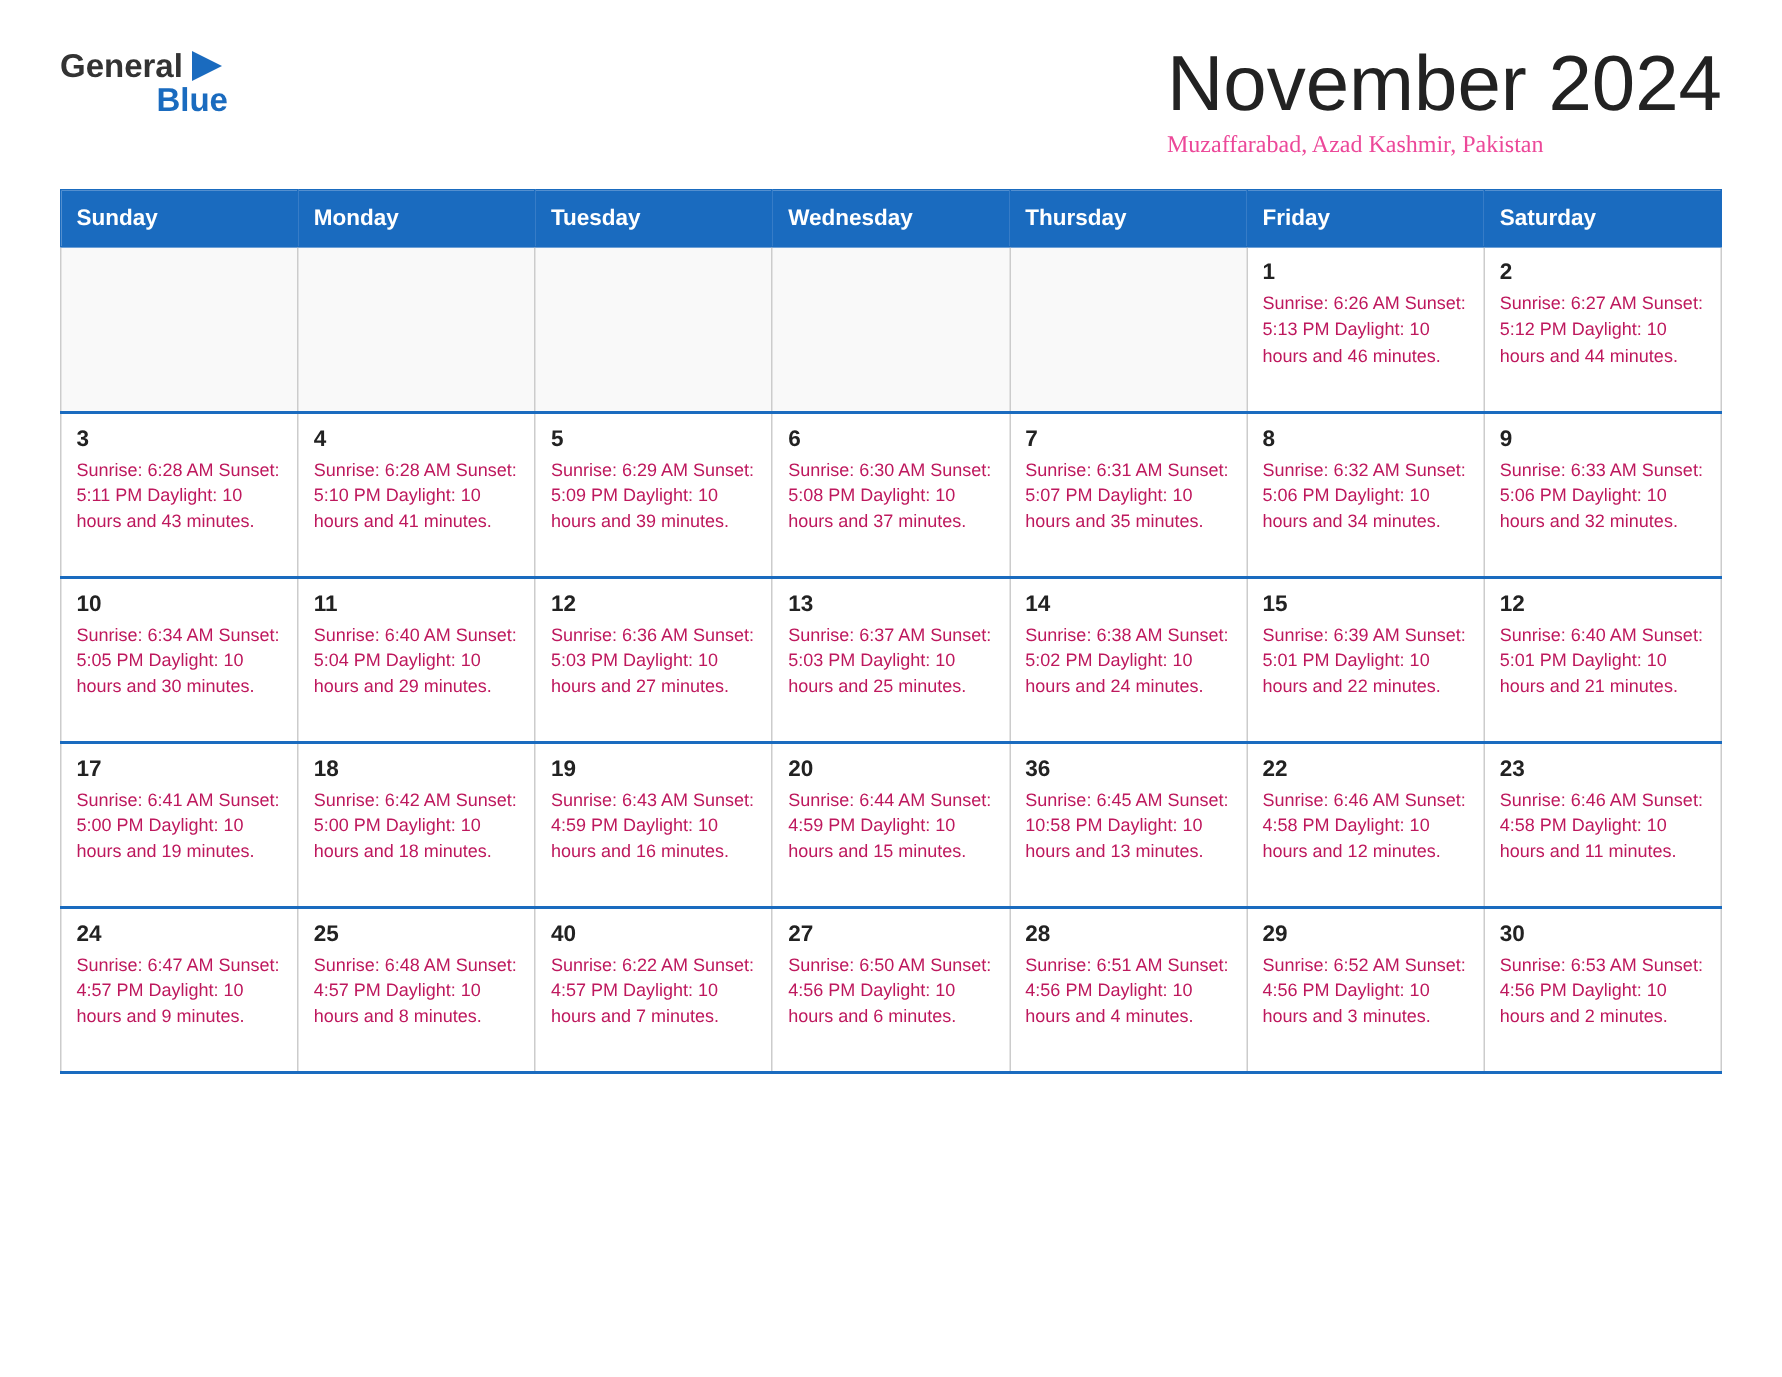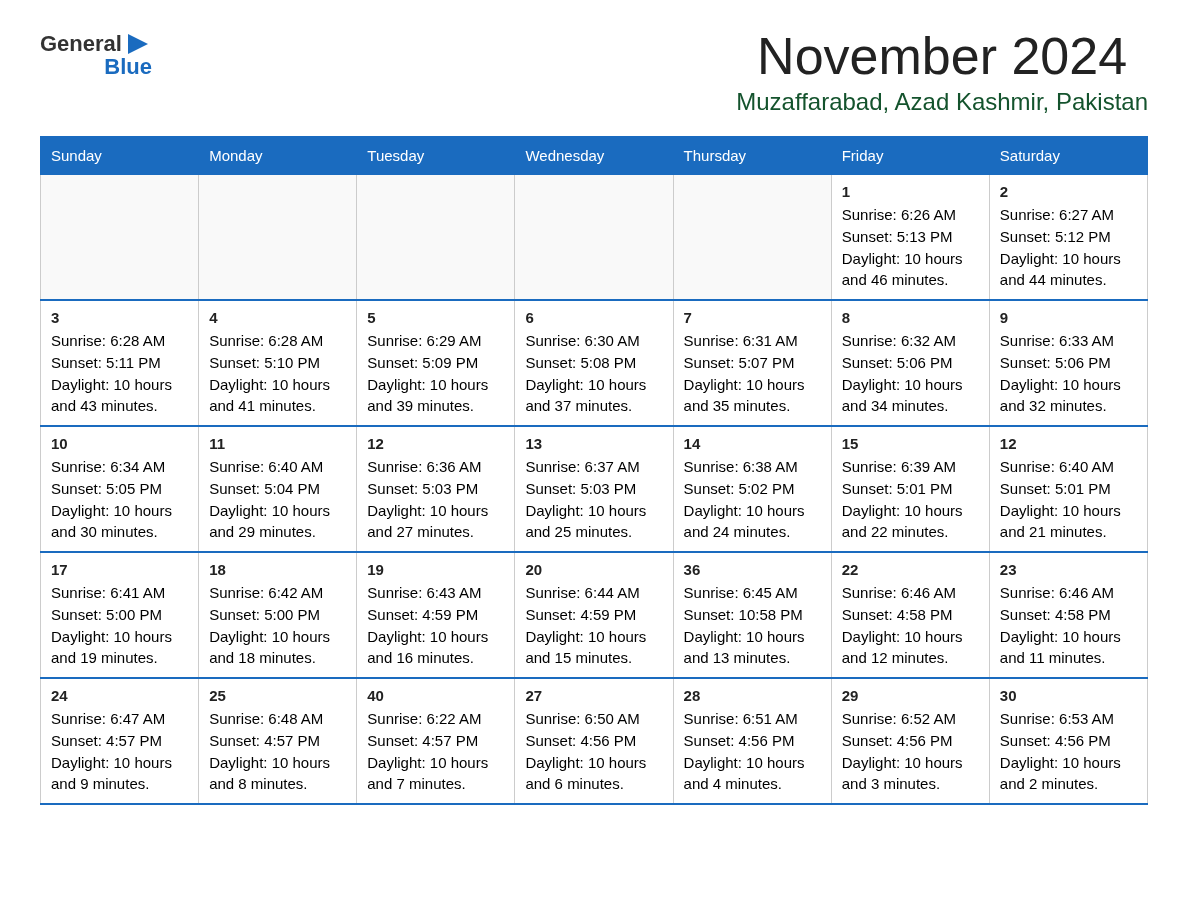--- a/index.html
+++ b/index.html
@@ -25,44 +25,45 @@
       font-size: 22px;
       font-weight: bold;
       color: #333;
     }
     .logo-text-blue {
       font-size: 22px;
       font-weight: bold;
       color: #1a6bbf;
     }
     .title-block {
-      text-align: center;
+      text-align: left;
     }
     .month-title {
       font-size: 52px;
       font-weight: normal;
       color: #222;
       line-height: 1;
     }
     .location {
-      font-size: 24px;
-      color: #14532d;
+      font-size: 16px;
+      color: #ec4899;
       margin-top: 6px;
+      font-family: Liberation Serif, serif;
     }
     table {
       width: 100%;
       border-collapse: collapse;
     }
     thead tr {
       background-color: #1a6bbf;
     }
     thead th {
       color: #fff;
       font-size: 15px;
-      font-weight: normal;
+      font-weight: bold;
       padding: 10px 10px;
       text-align: left;
       border: 1px solid #1a6bbf;
     }
     tbody tr {
       border-bottom: 2px solid #1a6bbf;
     }
     tbody td {
       vertical-align: top;
       padding: 8px 10px;
@@ -75,22 +76,22 @@
     }
     tbody td:first-child { border-left: 1px solid #ccc; }
     .day-number {
       font-size: 15px;
       font-weight: bold;
       color: #222;
       display: block;
       margin-bottom: 4px;
     }
     .day-info {
-      font-size: 15px;
-      color: #000000;
+      font-size: 12px;
+      color: #be185d;
       line-height: 1.45;
     }
     .empty-cell {
       background: #f9f9f9;
     }
     tbody tr:nth-child(even) td {
       background: #fff;
     }
     tbody tr td {
       background: #fff;

